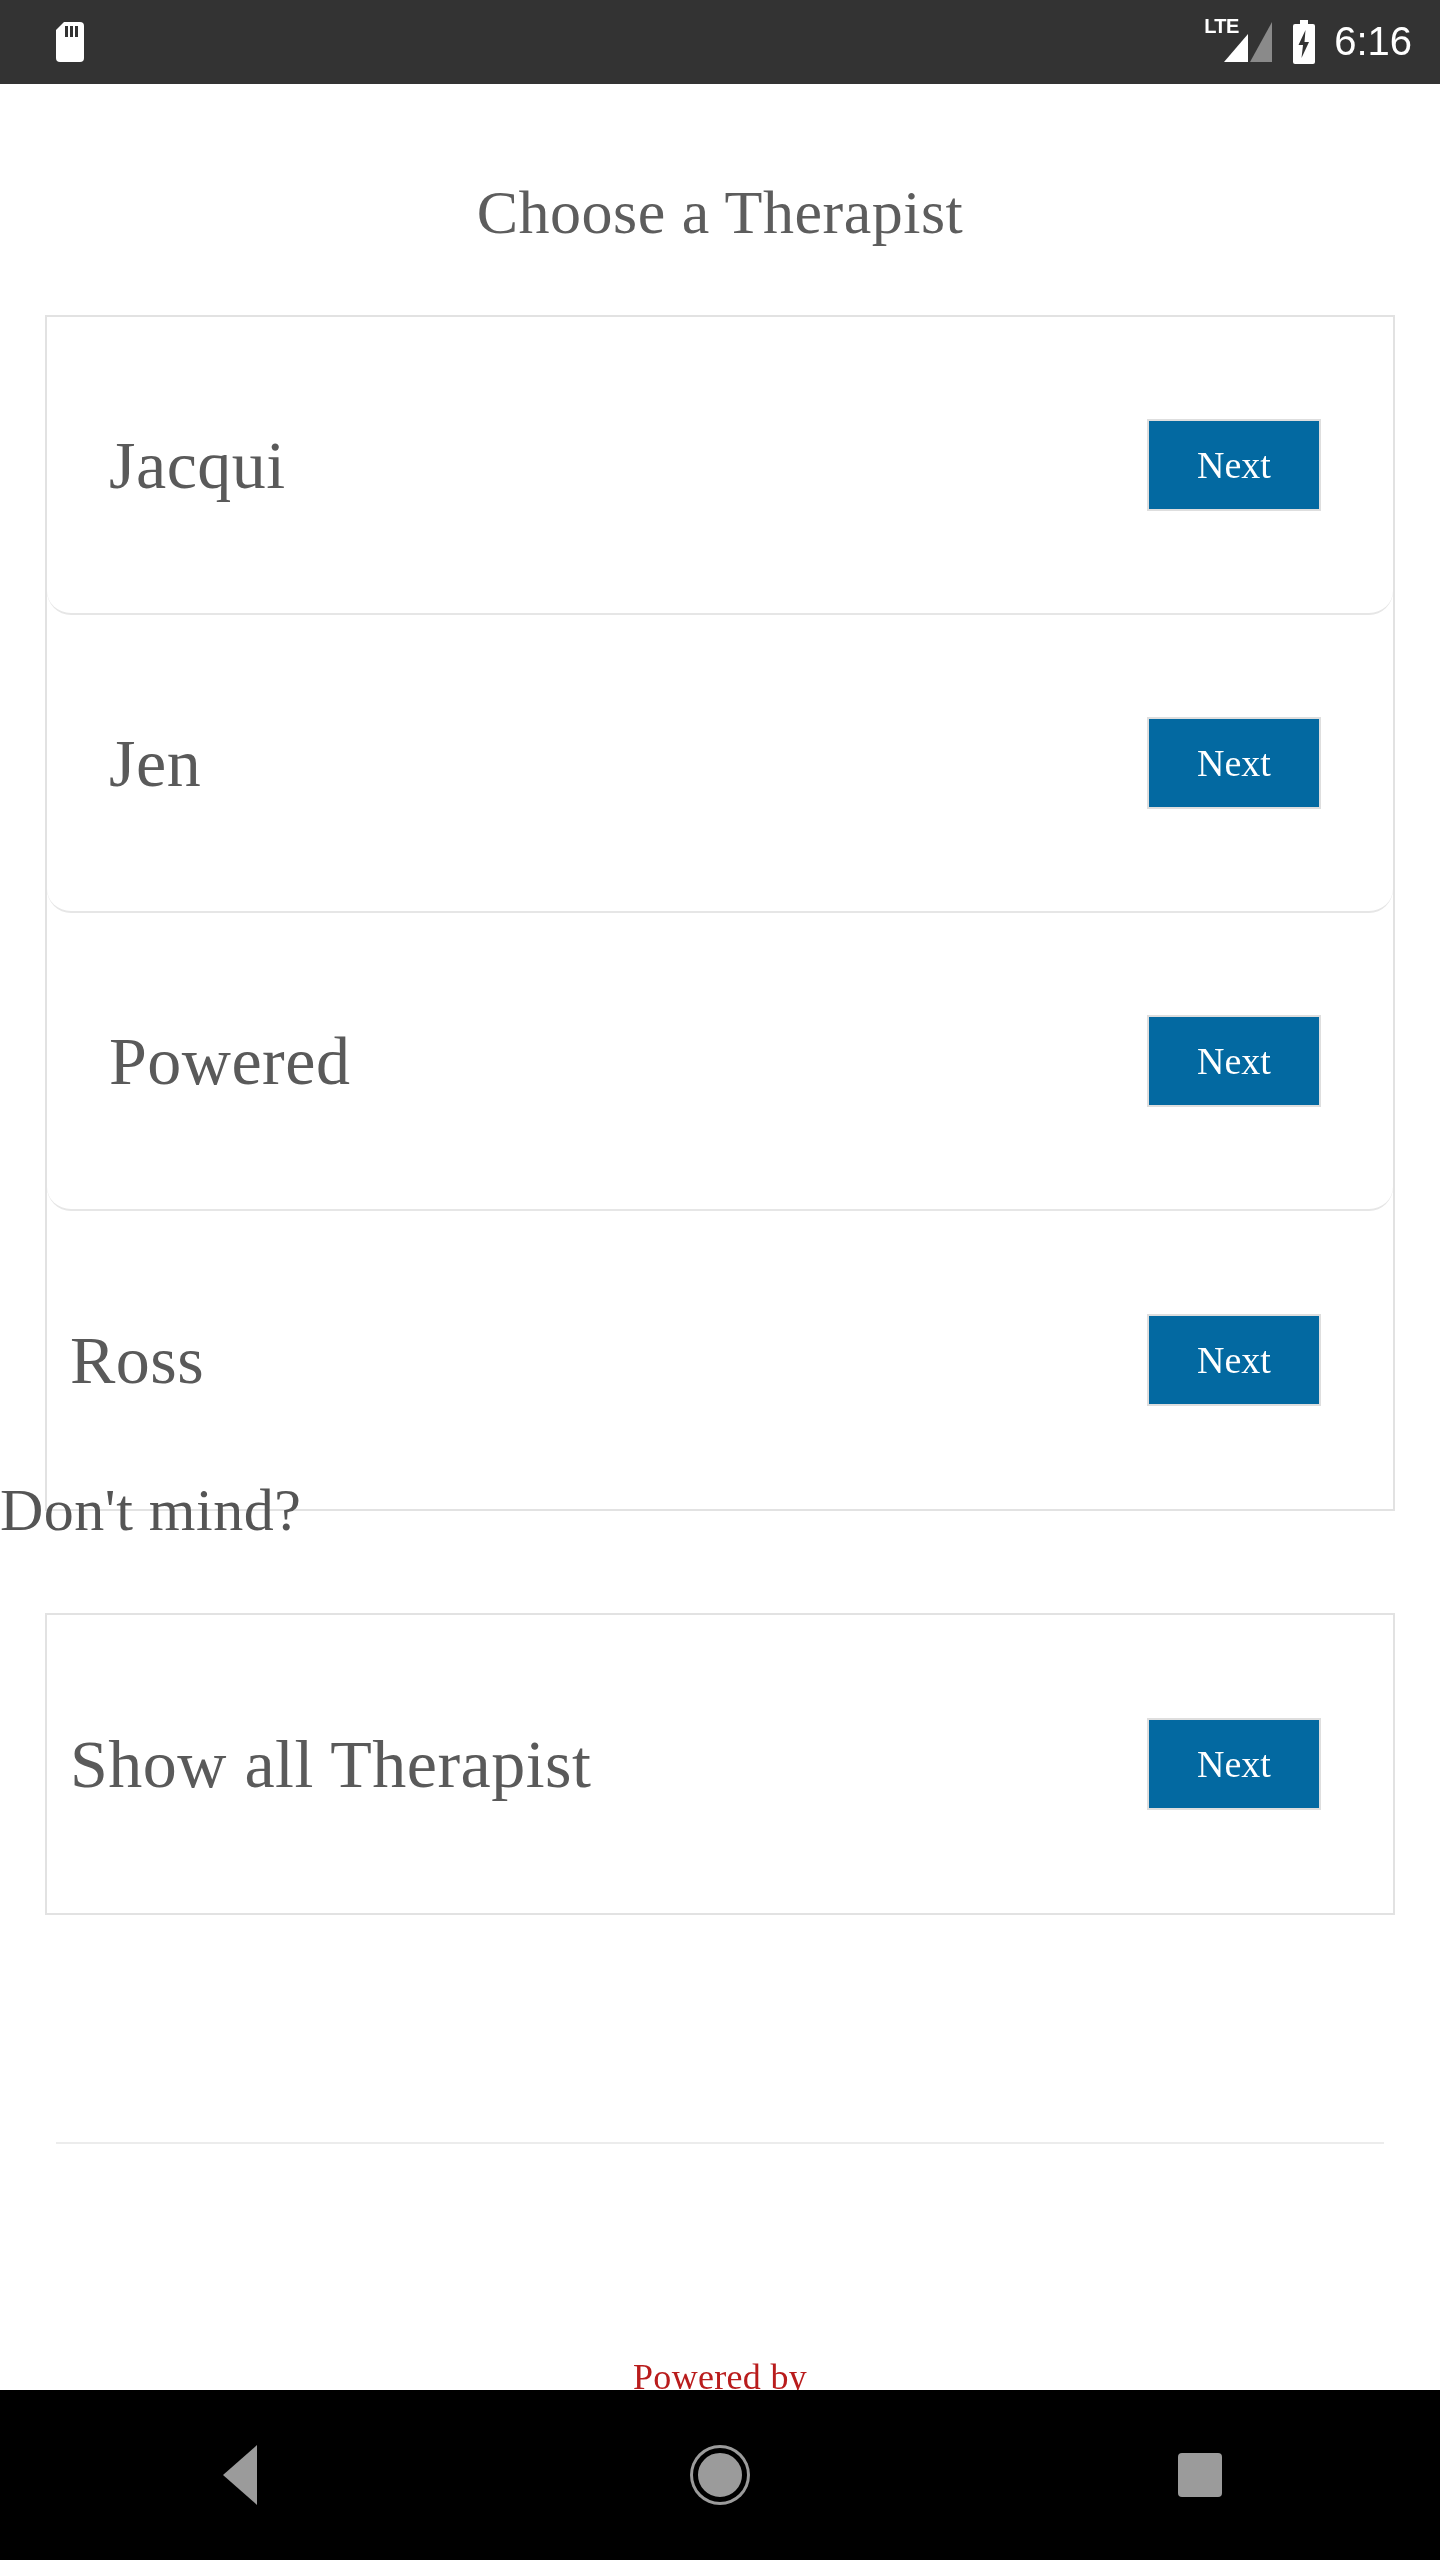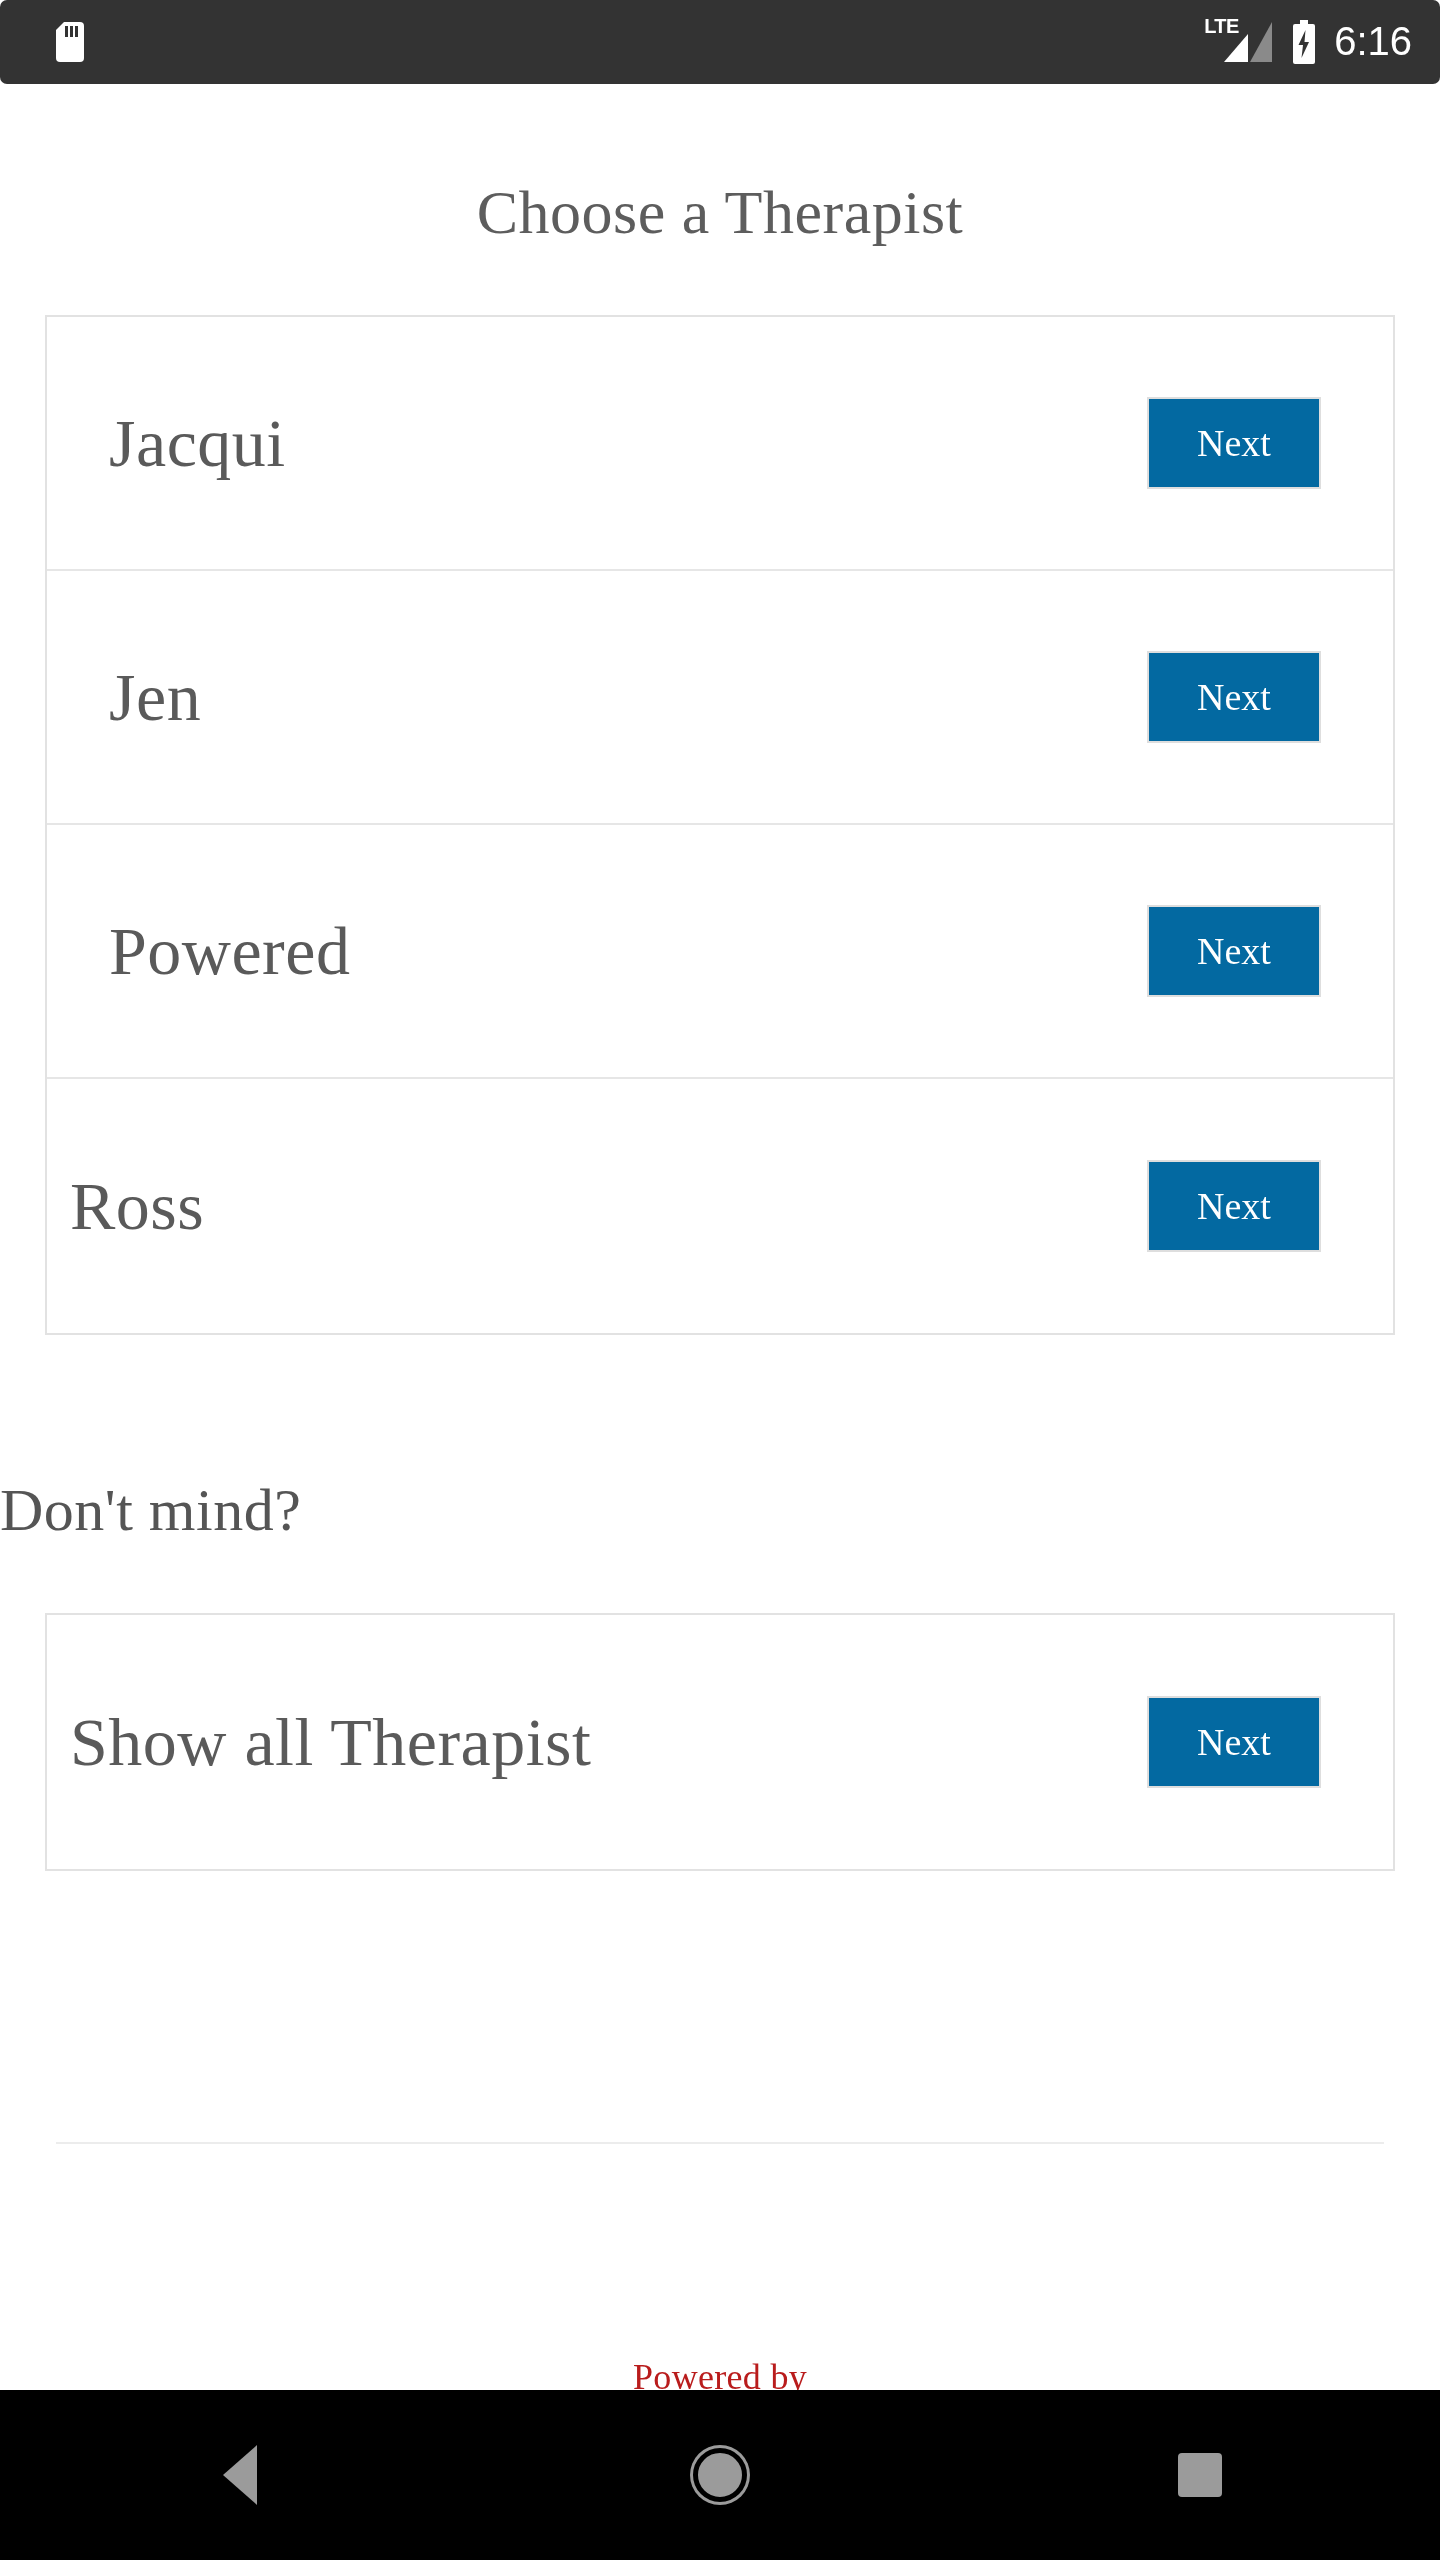--- a/index.html
+++ b/index.html
@@ -20,21 +20,20 @@
     position: absolute;
     top: 0; left: 0;
     width: 1440px;
     height: 84px;
     background: #333333;
     display: flex;
     align-items: center;
     justify-content: space-between;
     padding: 0 28px 0 56px;
     box-sizing: border-box;
-    border-radius: 7px;
   }
   .status-left { display: flex; align-items: center; }
   .status-right {
     display: flex;
     align-items: center;
     gap: 16px;
   }
 
   .sd-icon { width: 28px; height: 40px; display: block; }
   .signal-wrap {
@@ -92,24 +91,25 @@
     border: 2px solid #e2e2e2;
     background: #ffffff;
   }
   .card-therapists { top: 231px; }
   .card-showall { top: 1529px; }
 
   .row {
     display: flex;
     align-items: center;
     justify-content: space-between;
-    height: 254px;
+    height: 298px;
     box-sizing: border-box;
     padding: 0 62px 0 62px;
     border-bottom: 2px solid #e6e6e6;
+    border-radius: 24px;
   }
   .row:last-child { border-bottom: none; padding-left: 23px; }
 
   .row-label {
     font-family: "Liberation Serif", serif;
     font-size: 68px;
     font-weight: 400;
     color: #5a5a5a;
     line-height: 1;
     letter-spacing: 0.5px;

